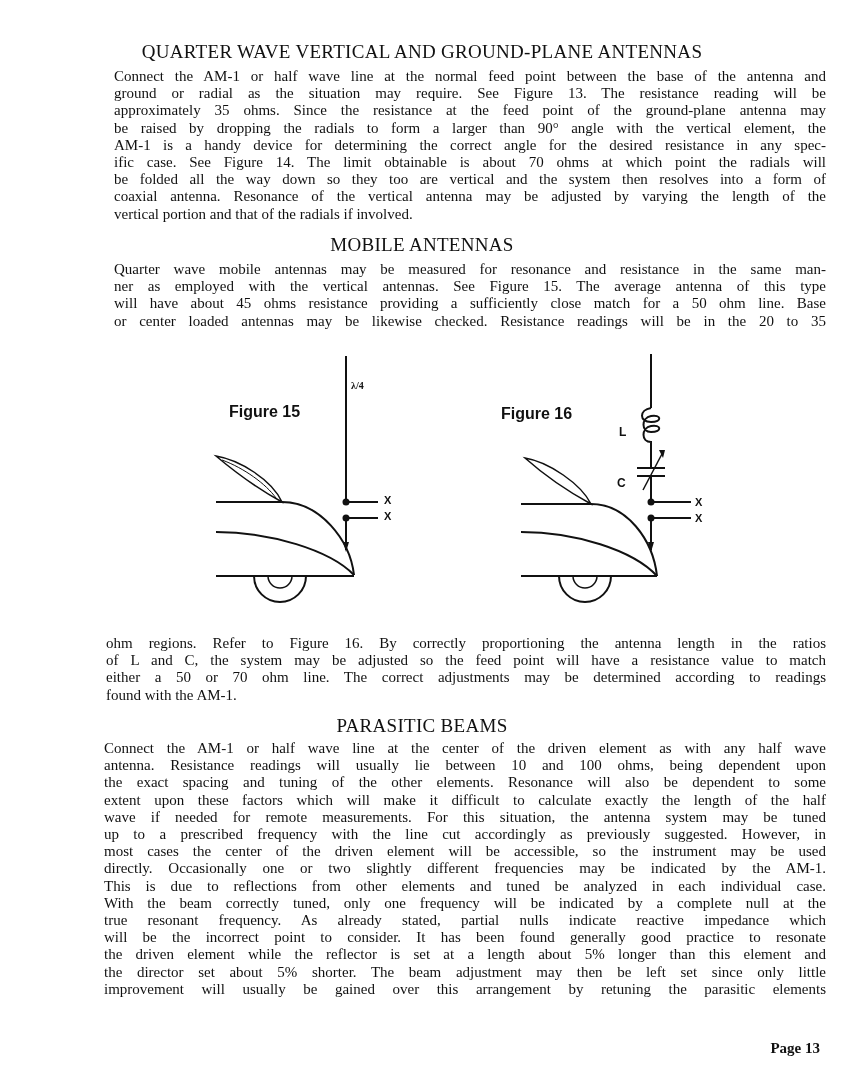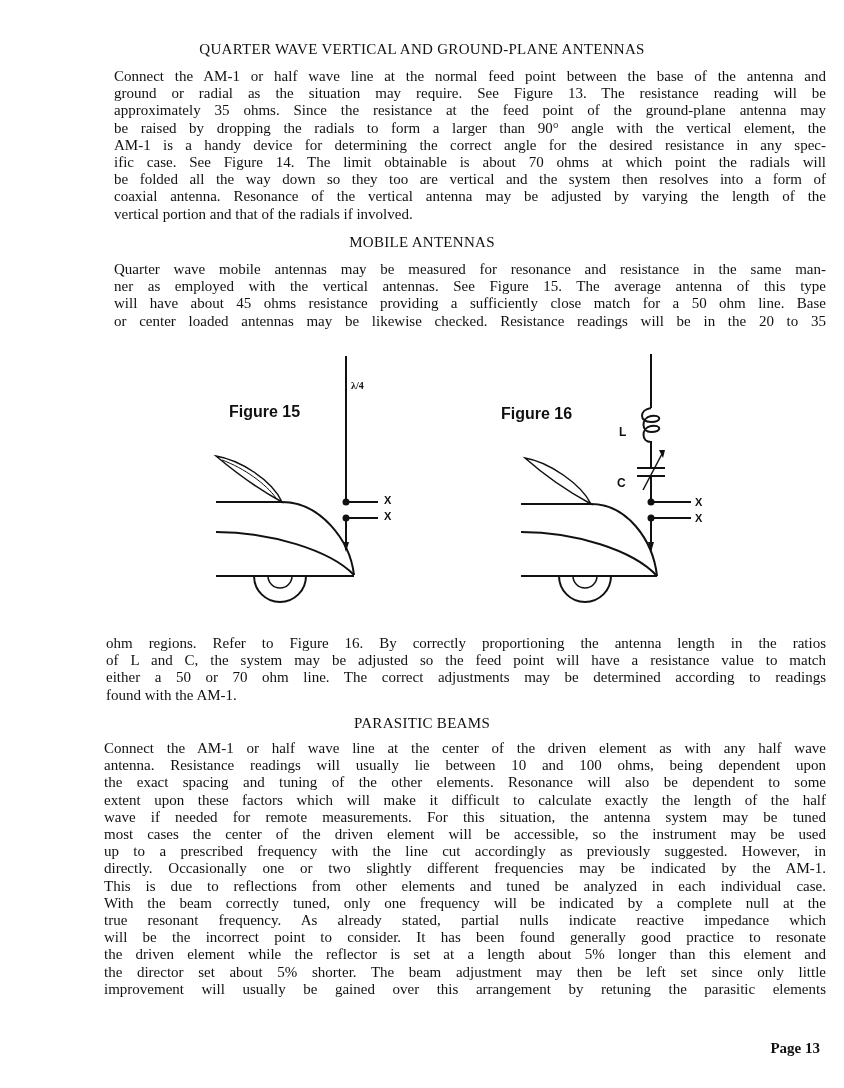--- a/index.html
+++ b/index.html
@@ -1,17 +1,17 @@
 <!DOCTYPE html>
 <html><head>
   <meta charset="utf-8">
   <style>
     html, body { margin: 0; padding: 0; background: #ffffff; }
     body { width: 844px; height: 1088px; position: relative; overflow: hidden; color: #111; font-family: "Liberation Serif", serif; }
-    .heading { position: absolute; left: 0; width: 844px; text-align: center; font-size: 15px; letter-spacing: 0.3px; }
+    .heading { position: absolute; left: 0; width: 844px; text-align: center; font-size: 19px; letter-spacing: 0.3px; }
     .para { position: absolute; left: 114px; width: 712px; font-size: 15px; line-height: 17.2px; text-align: justify; }
     .line { display: block; text-align: justify; text-align-last: justify; white-space: nowrap; }
     .line.last { text-align-last: left; }
     .figure-label { position: absolute; font-family: "Liberation Sans", sans-serif; font-weight: bold; font-size: 16px; }
     .page-num { position: absolute; right: 24px; top: 1040px; font-weight: bold; font-size: 15px; }
     svg { position: absolute; overflow: visible; }
   </style>
 </head>
 <body>
 
@@ -98,22 +98,22 @@
   <span class="line last">found with the AM-1.</span>
 </div>
 
 <div class="heading" style="top:715px;">PARASITIC BEAMS</div>
 <div class="para" style="top:740px; left:104px; width:722px;">
   <span class="line">Connect the AM-1 or half wave line at the center of the driven element as with any half wave</span>
   <span class="line">antenna.  Resistance readings will usually lie between 10 and 100 ohms, being dependent upon</span>
   <span class="line">the exact spacing and tuning of the other elements.  Resonance will also be dependent to some</span>
   <span class="line">extent upon these factors which will make it difficult to calculate exactly the length of the half</span>
   <span class="line">wave if needed for remote measurements.  For this situation, the antenna system may be tuned</span>
+  <span class="line">up to a prescribed frequency with the line cut accordingly as previously suggested.  However, in</span>
   <span class="line">most cases the center of the driven element will be accessible, so the instrument may be used</span>
-  <span class="line">up to a prescribed frequency with the line cut accordingly as previously suggested.  However, in</span>
   <span class="line">directly.  Occasionally one or two slightly different frequencies may be indicated by the AM-1.</span>
   <span class="line">This is due to reflections from other elements and tuned be analyzed in each individual case.</span>
   <span class="line">With the beam correctly tuned, only one frequency will be indicated by a complete null at the</span>
   <span class="line">true resonant frequency.  As already stated, partial nulls indicate reactive impedance which</span>
   <span class="line">will be the incorrect point to consider.  It has been found generally good practice to resonate</span>
   <span class="line">the driven element while the reflector is set at a length about 5% longer than this element and</span>
   <span class="line">the director set about 5% shorter.  The beam adjustment may then be left set since only little</span>
   <span class="line">improvement will usually be gained over this arrangement by retuning the parasitic elements</span>
 </div>
 

